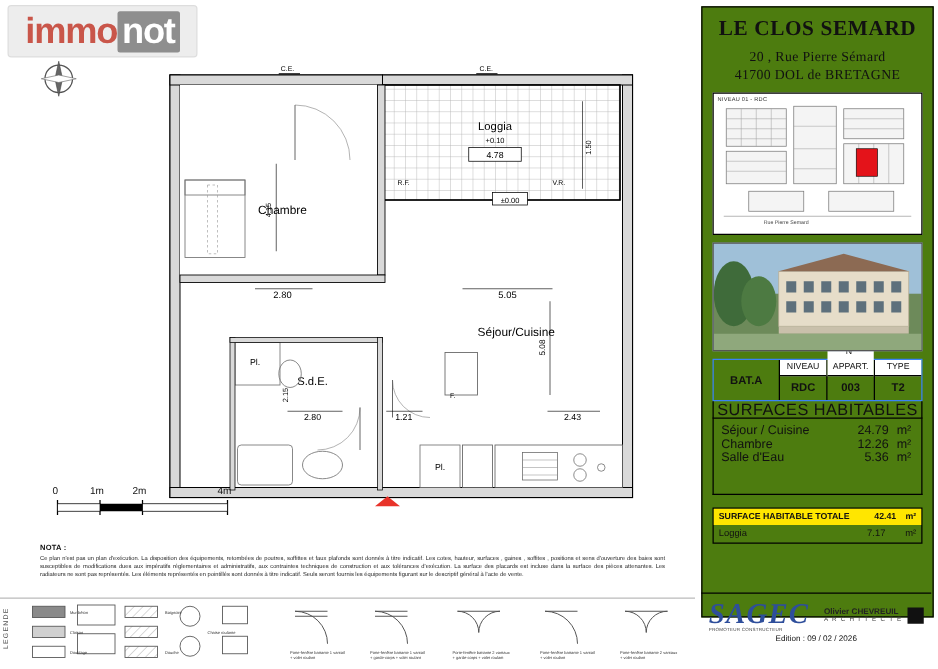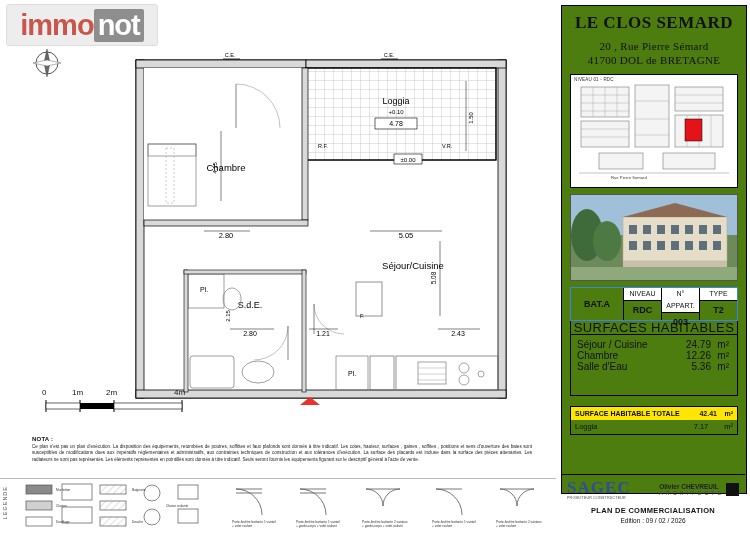--- a/index.html
+++ b/index.html
@@ -35,21 +35,21 @@
   .panel{position:absolute;left:561px;top:5px;width:184px;height:487px;border:1px solid #000;background:#4d7c0f;}
   .panel .title{text-align:center;font-family:"Liberation Serif", serif;font-size:17px;font-weight:bold;letter-spacing:.5px;margin-top:7px;}
   .panel .addr{text-align:center;font-family:"Liberation Serif", serif;font-size:11px;margin-top:6px;line-height:14px;letter-spacing:.3px;}
 
   .locbox{margin:7px 8px 0 8px;border:1px solid #000;height:112px;position:relative;background:#fff;}
   .locbox .lbl{position:absolute;left:3px;top:2px;font-size:4.5px;color:#333;letter-spacing:.2px;}
 
   .photo{margin:6px 8px 0 8px;height:85px;border:1px solid #555;position:relative;overflow:hidden;background:#9fb7c9;}
 
   .tblrow{display:flex;margin:6px 8px 0 8px;border:1px solid #3b82f6;height:32px;}
-  .tblrow .cell{flex:1;border-right:1px solid #000;display:flex;flex-direction:column;}
+  .tblrow .cell{flex:1;border-right:1px solid #000;display:flex;flex-direction:column;justify-content:flex-end;}
   .tblrow .cell:last-child{border-right:none;}
   .tblrow .hd{font-size:7px;text-align:center;border-bottom:1px solid #000;line-height:12px;background:#fff;}
   .tblrow .vl{font-size:9px;text-align:center;line-height:19px;font-weight:bold;}
   .tblrow .batcell{flex:0 0 52px;display:flex;align-items:center;justify-content:center;font-size:9px;font-weight:bold;border-right:1px solid #000;}
 
   .surfhdr{margin:0 8px;border:1px solid #000;border-top:none;text-align:center;font-size:13px;line-height:13px;letter-spacing:.4px;}
   .surflist{margin:0 8px;border:1px solid #000;border-top:none;padding:4px 0 4px 0;min-height:52px;}
   .surflist .r{display:flex;font-size:10px;line-height:11px;padding:0 6px;}
   .surflist .r .n{flex:1;}
   .surflist .r .v{width:30px;text-align:right;}
@@ -73,21 +73,21 @@
   .nota{position:absolute;left:32px;top:436px;width:500px;}
   .nota .h{font-size:6px;font-weight:bold;letter-spacing:.2px;}
   .nota .p{font-size:4.6px;line-height:6.4px;color:#222;margin-top:2px;text-align:justify;}
 
   
   .legend{position:absolute;left:0;top:478px;width:556px;height:57px;border-top:1px solid #bbb;}
   .legendlabel{position:absolute;left:2px;top:486px;writing-mode:vertical-rl;transform:rotate(180deg);font-size:5.5px;letter-spacing:1px;color:#555;}
 
   
   .botright{position:absolute;left:561px;top:478px;width:184px;height:55px;}
-  .sagec{font-family:"Liberation Serif", serif;font-size:17px;font-weight:bold;letter-spacing:1px;color:#2e4e9b;}
+  .sagec{font-family:"Liberation Serif", serif;font-size:23px;font-weight:bold;letter-spacing:1px;color:#2e4e9b;font-style:italic;}
   .sagecsub{font-size:3.6px;color:#444;letter-spacing:.2px;margin-top:-2px;}
   .arch{font-size:6.5px;color:#222;font-weight:bold;}
   .archsub{font-size:5px;color:#444;letter-spacing:1px;}
   .pcline{text-align:center;font-size:7.5px;font-weight:bold;margin-top:6px;letter-spacing:.3px;}
   .edline{text-align:center;font-size:6.5px;margin-top:2px;}
 
   .rule{position:absolute;left:561px;top:474px;width:184px;border-top:1px solid #000;}
 </style>
 </head>
 <body>
@@ -468,17 +468,16 @@
         <div class="sagecsub">PROMOTEUR  CONSTRUCTEUR</div>
       </div>
       <div style="display:flex;align-items:center;gap:4px;">
         <div>
           <div class="arch">Olivier CHEVREUIL</div>
           <div class="archsub">A R C H I T E C T E</div>
         </div>
         <div style="width:13px;height:13px;background:#111;"></div>
       </div>
     </div>
-    <div class="pcline">PLAN DE COMMERCIALISATION</div>
     <div class="edline">Edition : 09 / 02 / 2026</div>
   </div>
 
 </div>
 
 </body></html>

